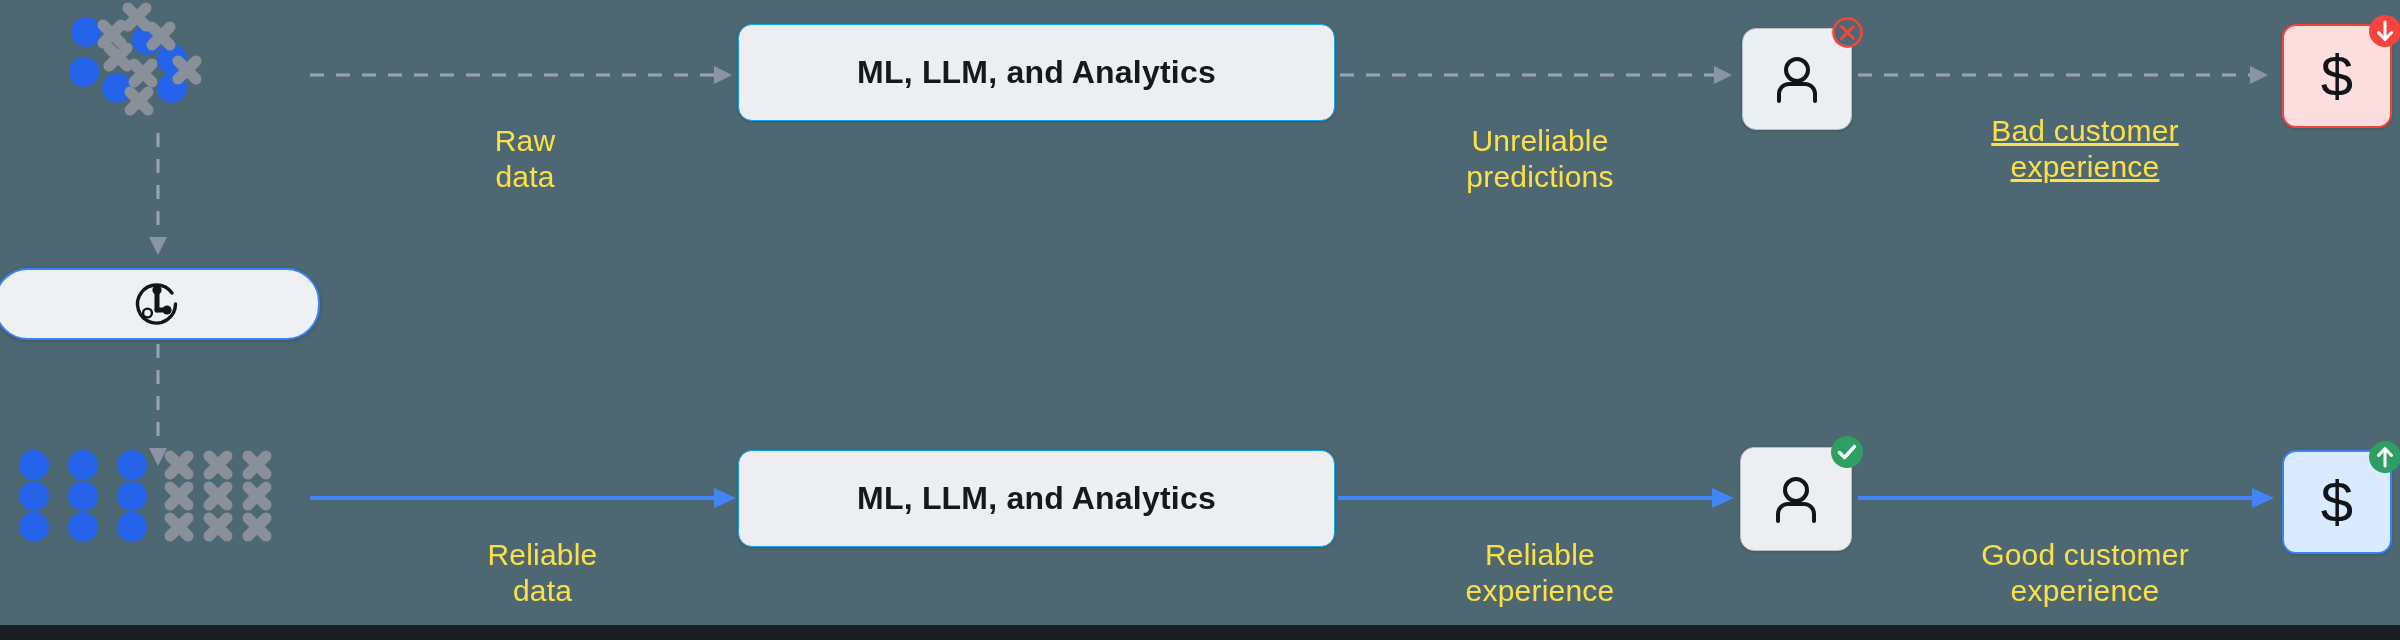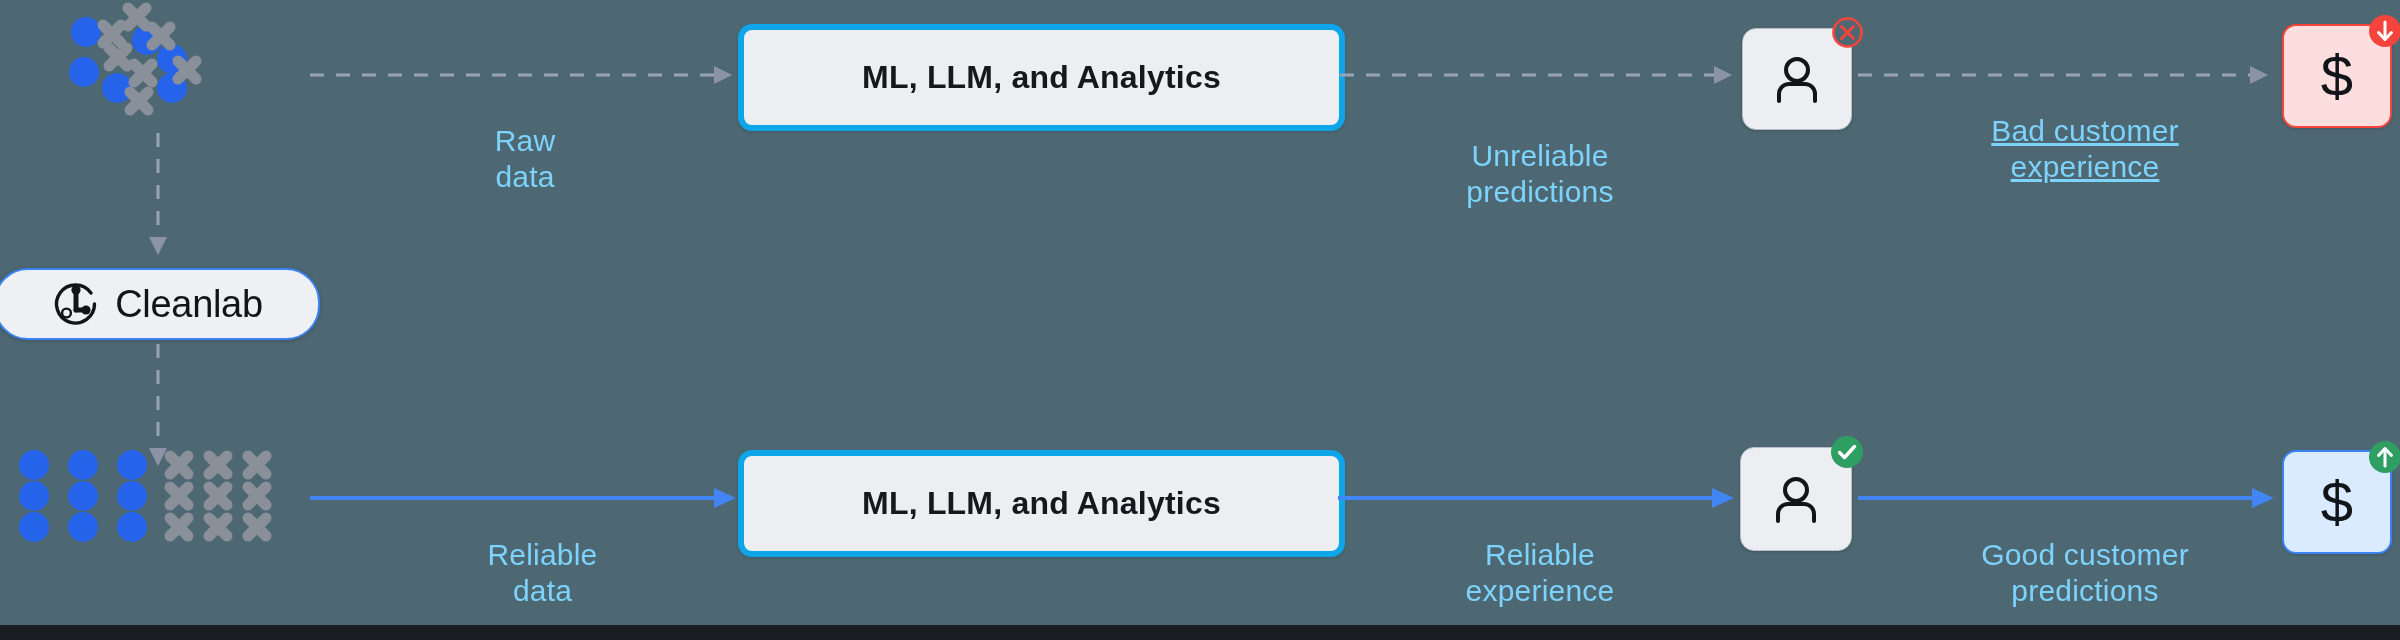--- a/index.html
+++ b/index.html
@@ -18,33 +18,33 @@
     overflow: hidden;
   }
 
   
   .abs { position: absolute; }
 
   
   .caption {
     position: absolute;
     text-align: center;
-    color: #7dd3fc;
+    color: #fde047;
     font-size: 30px;
     line-height: 36px;
     font-family: "Liberation Sans", sans-serif;
     white-space: pre-line;
     letter-spacing: .2px;
   }
 
   
   .proc-box {
     position: absolute;
     background: #edeef2;
-    border: 6px solid #0ea5e9;
+    border: 1px solid #0ea5e9;
     border-radius: 14px;
     box-shadow: 0 1px 3px rgba(0,0,0,.18);
     display: flex;
     align-items: center;
     justify-content: center;
     color: #15181c;
     font-size: 32px;
     font-weight: bold;
     letter-spacing: .2px;
   }
@@ -200,21 +200,21 @@
       <svg width="34" height="34" viewBox="0 0 34 34" aria-hidden="true">
         <circle cx="17" cy="17" r="16" fill="#f4443c"></circle>
         <line x1="17" y1="8" x2="17" y2="25" stroke="#ffffff" stroke-width="3" stroke-linecap="round"></line>
         <path d="M10.5,18.5 L17,25.5 L23.5,18.5" fill="none" stroke="#ffffff" stroke-width="3" stroke-linecap="round" stroke-linejoin="round"></path>
       </svg>
     </div>
   </div>
 
   <div class="caption" style="left:415px; top:123px; width:220px;">Raw
 data</div>
-  <div class="caption" style="left:1400px; top:138px; width:280px;">Unreliable
+  <div class="caption" style="left:1400px; top:123px; width:280px;">Unreliable
 predictions</div>
   <div class="caption" style="left:1915px; top:113px; width:340px;text-decoration:underline;">Bad customer
 experience</div>
 
   <div class="abs" style="left:145px; top:133px; width:26px; height:128px;">
     <svg width="26" height="128" viewBox="0 0 26 128" aria-hidden="true">
       <line x1="13" y1="0" x2="13" y2="104" stroke="#9aa3b4" stroke-width="3" stroke-dasharray="14 12"></line>
       <path d="M4,104 L22,104 L13,122 Z" fill="#8b94a6"></path>
     </svg>
   </div>
@@ -223,21 +223,20 @@
     <span style="display:flex;">
       <svg width="50" height="50" viewBox="0 0 50 50" aria-hidden="true">
         <path d="M40,14 A19 19 0 1 0 43.5,25" fill="none" stroke="#111418" stroke-width="3.4" stroke-linecap="round"></path>
         <path d="M25,10 L25,31" stroke="#111418" stroke-width="5" stroke-linecap="round"></path>
         <path d="M25,31 L34,31" stroke="#111418" stroke-width="5" stroke-linecap="round"></path>
         <circle cx="25" cy="11" r="4.6" fill="#111418"></circle>
         <circle cx="35" cy="31" r="4.6" fill="#111418"></circle>
         <circle cx="15.5" cy="34" r="4.4" fill="none" stroke="#111418" stroke-width="2.4"></circle>
       </svg>
     </span>
-    <span class="cleanlab-word">Cleanlab</span>
   </div>
 
   <div class="abs" style="left:145px; top:344px; width:26px; height:128px;">
     <svg width="26" height="128" viewBox="0 0 26 128" aria-hidden="true">
       <line x1="13" y1="0" x2="13" y2="104" stroke="#9aa3b4" stroke-width="3" stroke-dasharray="14 12"></line>
       <path d="M4,104 L22,104 L13,122 Z" fill="#8b94a6"></path>
     </svg>
   </div>
 
   <div class="abs" style="left:12px; top:432px; width:215px; height:130px;">
@@ -341,17 +340,17 @@
         <path d="M10.5,15.5 L17,8.5 L23.5,15.5" fill="none" stroke="#ffffff" stroke-width="3" stroke-linecap="round" stroke-linejoin="round"></path>
       </svg>
     </div>
   </div>
 
   <div class="caption" style="left:415px; top:537px; width:255px;">Reliable
 data</div>
   <div class="caption" style="left:1400px; top:537px; width:280px;">Reliable
 experience</div>
   <div class="caption" style="left:1915px; top:537px; width:340px;">Good customer
-predictions</div>
+experience</div>
 
   <div class="bottom-strip" style="top:625px; height:15px;"></div>
 
 </div>
 
 </body></html>

